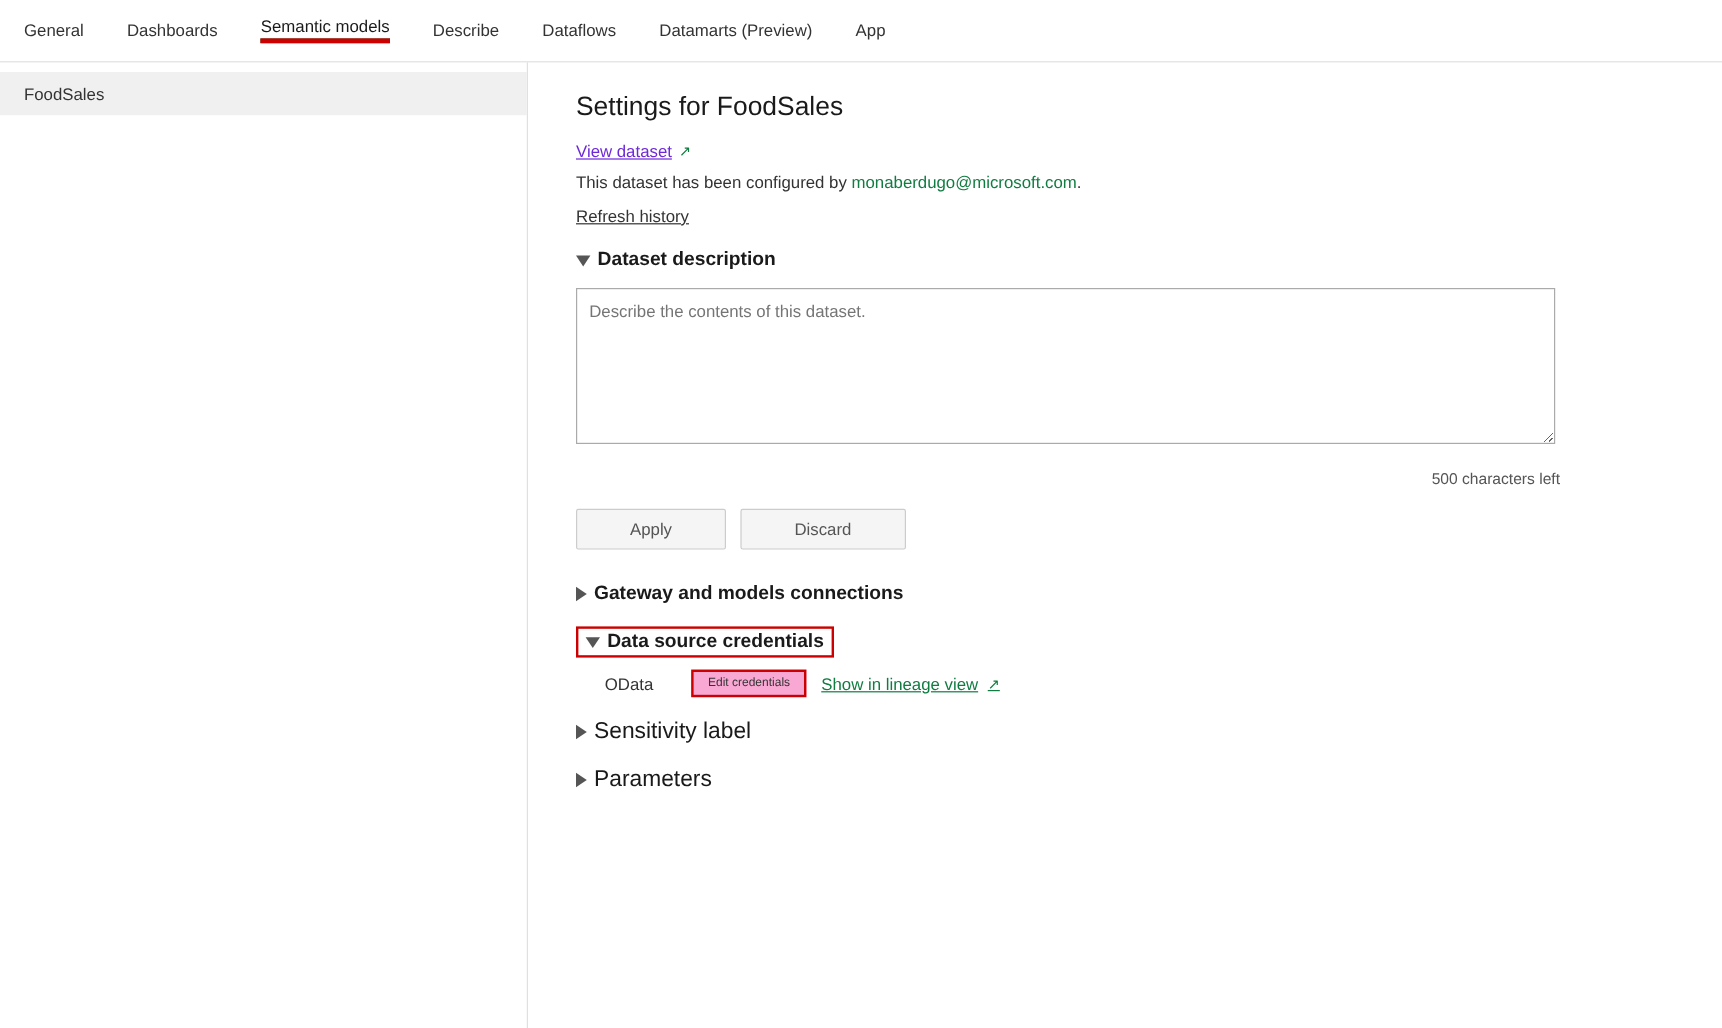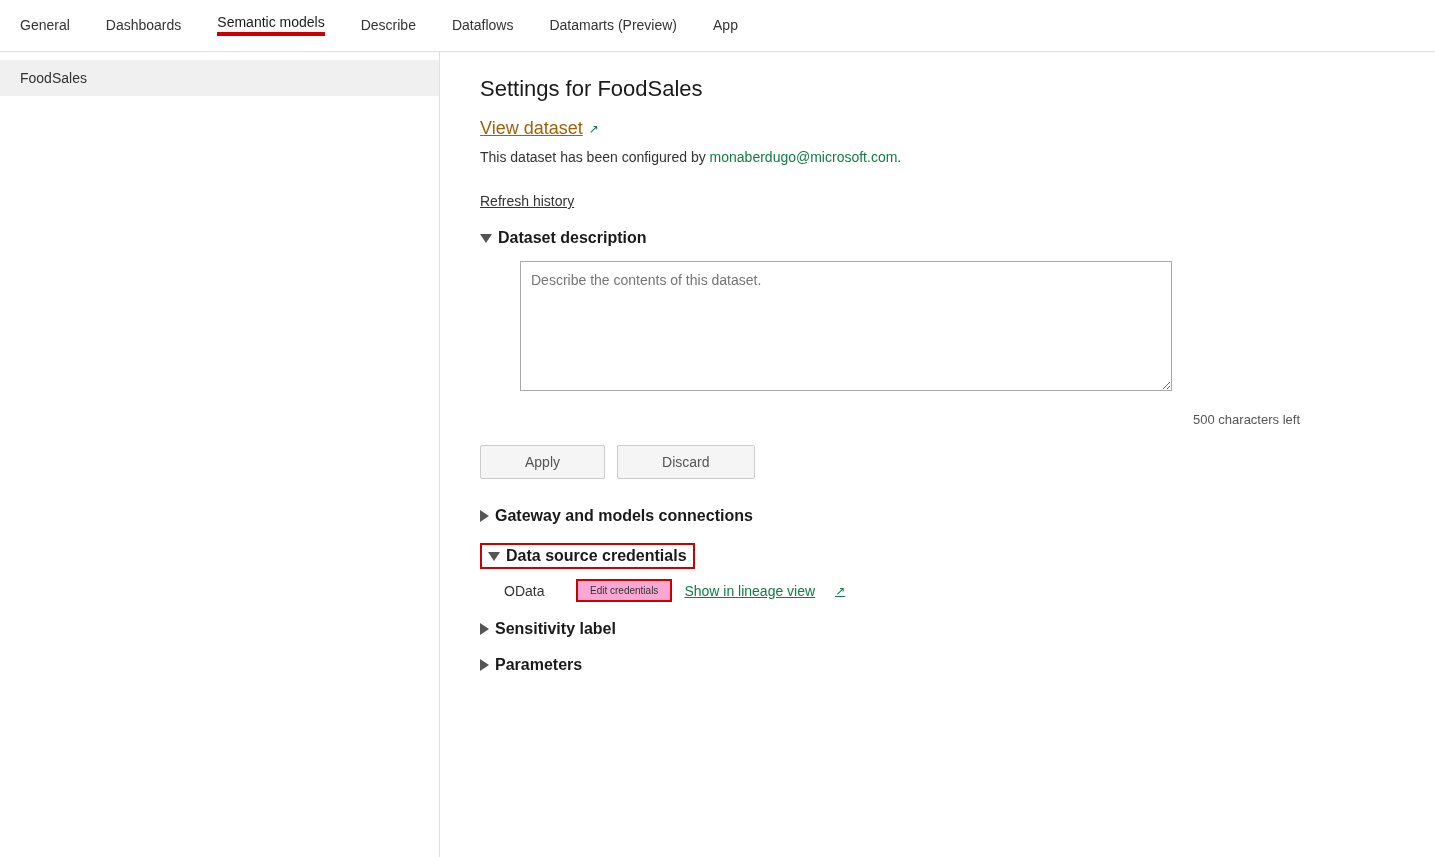--- a/index.html
+++ b/index.html
@@ -81,34 +81,34 @@
       margin-bottom: 16px;
     }
 
     .link-row {
       display: flex;
       align-items: center;
       gap: 6px;
       margin-bottom: 10px;
     }
     .link {
-      color: #a16207;
+      color: #6d28d9;
       text-decoration: underline;
       cursor: pointer;
-      font-size: 18px;
+      font-size: 14px;
     }
     .external-icon {
       color: #107c41;
       font-size: 12px;
     }
 
     .configured-text {
       font-size: 14px;
       color: #333;
-      margin-bottom: 28px;
+      margin-bottom: 12px;
     }
     .configured-text .email-link {
       color: #107c41;
       text-decoration: none;
     }
 
     .refresh-history-link {
       color: #333;
       text-decoration: underline;
       cursor: pointer;
@@ -127,31 +127,30 @@
       color: #1a1a1a;
       margin-bottom: 14px;
       cursor: pointer;
     }
 
     
     .description-section {
       margin-bottom: 20px;
     }
     .description-textarea {
-      width: 652px;
+      width: 816px;
       max-width: 100%;
       height: 130px;
       border: 1px solid #aaa;
       padding: 10px;
       font-size: 14px;
       color: #999;
       resize: vertical;
       font-family: 'Segoe UI', Arial, sans-serif;
       outline: none;
-      margin-left: 40px;
     }
     .char-count {
       text-align: right;
       font-size: 13px;
       color: #555;
       width: 820px;
       max-width: 100%;
       margin-top: 18px;
     }
 
@@ -193,34 +192,34 @@
       border: 2px solid #c00;
       background: #f9a8d4;
       padding: 4px 12px;
       font-size: 10px;
       cursor: pointer;
       color: #333;
     }
     .lineage-link {
       display: flex;
       align-items: center;
-      gap: 20px;
+      gap: 8px;
       color: #107c41;
       text-decoration: underline;
       cursor: pointer;
       font-size: 14px;
     }
 
     
     .collapsed-section {
       display: flex;
       align-items: center;
       gap: 6px;
-      font-size: 16px;
-      font-weight: 700;
+      font-size: 19px;
+      font-weight: 400;
       color: #1a1a1a;
       margin-bottom: 14px;
       cursor: pointer;
     }
     .triangle-right {
       display: inline-block;
       width: 0;
       height: 0;
       border-top: 6px solid transparent;
       border-bottom: 6px solid transparent;

